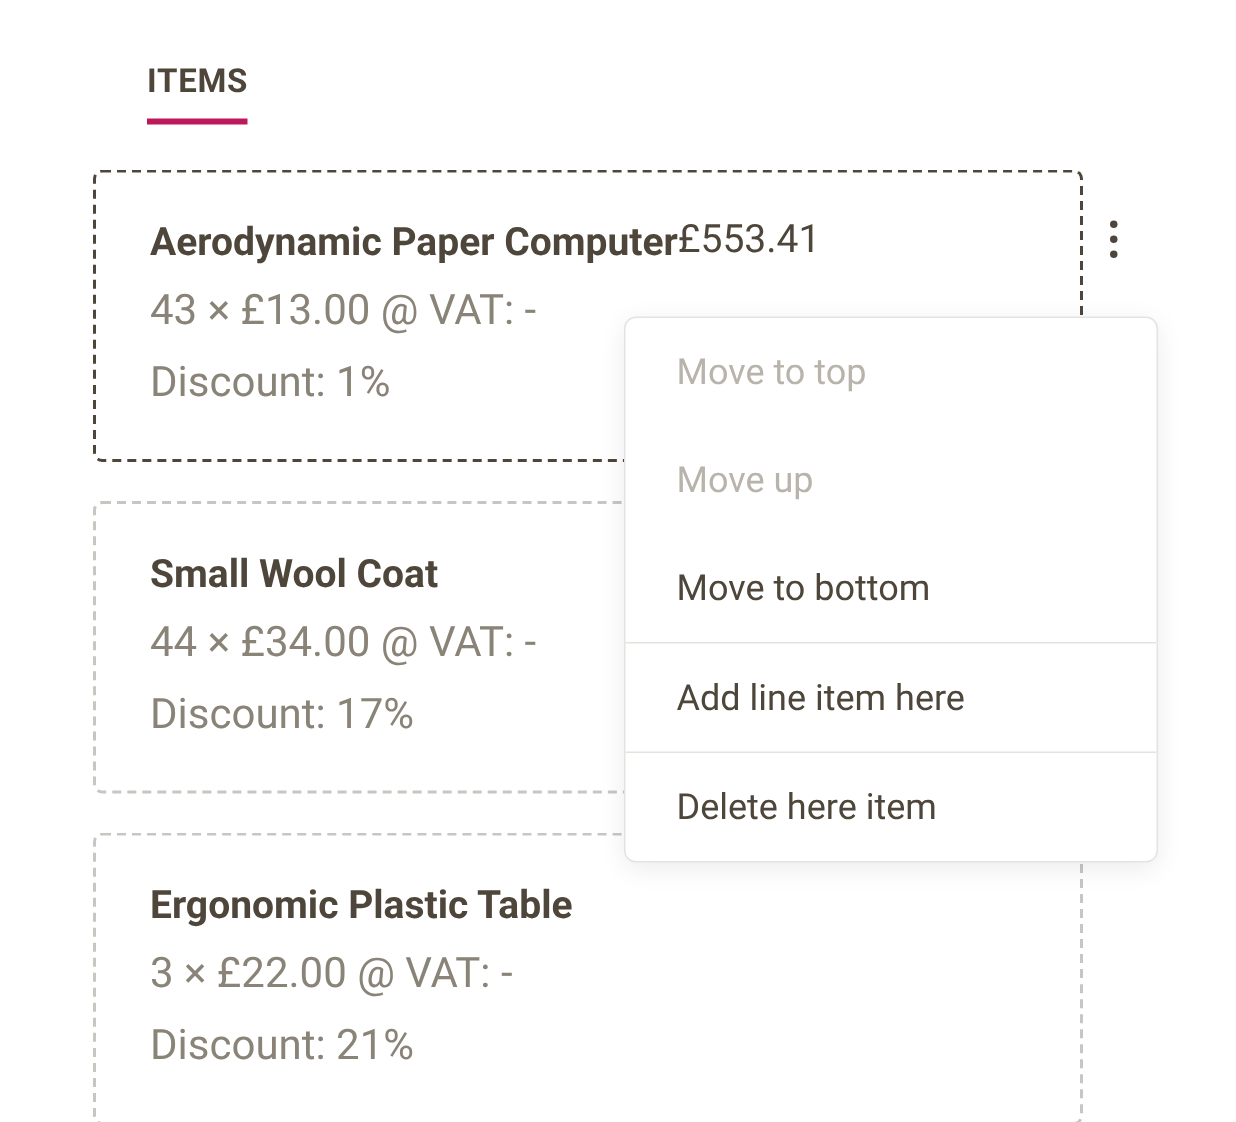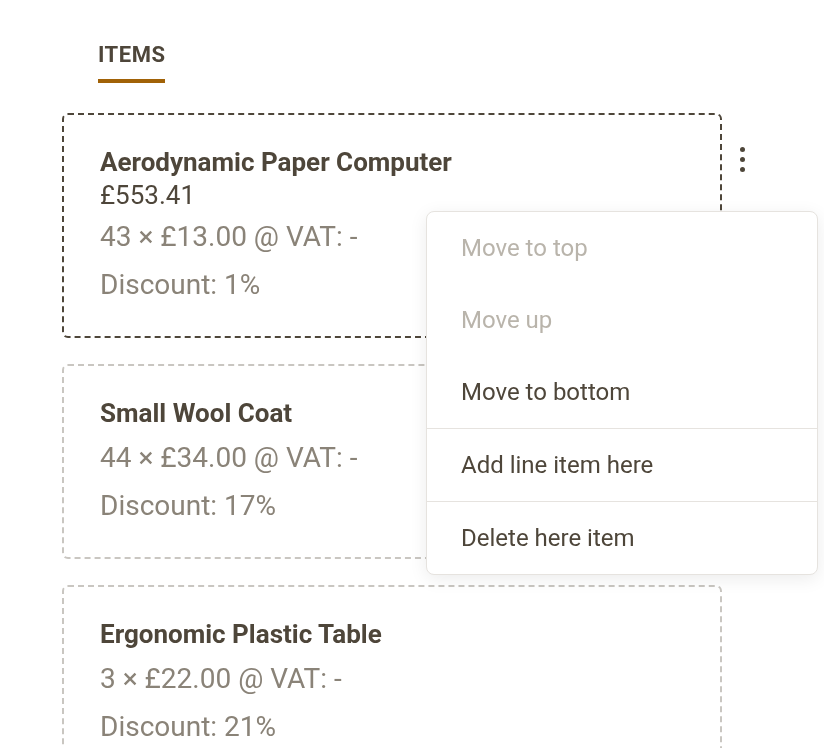--- a/index.html
+++ b/index.html
@@ -18,21 +18,21 @@
     display: flex;
     margin-bottom: 30px;
     padding-left: 36px;
   }
   .tab {
     font-size: 22px;
     font-weight: 700;
     letter-spacing: 0.5px;
     color: #4e463a;
     padding-bottom: 12px;
-    border-bottom: 4px solid #a16207;
+    border-bottom: 4px solid #be185d;
     cursor: pointer;
   }
   .items-col { }
   .item-row {
     display: flex;
     align-items: flex-start;
   }
   .card {
     flex: 1;
     border: 2px dashed #c9c6c1;
@@ -41,21 +41,20 @@
     margin-bottom: 26px;
     position: relative;
   }
   .card.selected {
     border: 2px dashed #4e463a;
   }
   .card-top {
     display: flex;
     justify-content: flex-start;
     align-items: flex-start;
-    flex-direction: column;
   }
   .card-title {
     font-size: 26px;
     font-weight: 700;
     color: #4e463a;
     line-height: 1.35;
   }
   .card-price {
     font-size: 26px;
     font-weight: 400;
@@ -83,23 +82,23 @@
   }
   .kebab span {
     width: 5px;
     height: 5px;
     background: #4e463a;
     border-radius: 50%;
   }
   
   .menu {
     position: absolute;
-    left: 426px;
+    left: 416px;
     top: 211px;
-    width: 392px;
+    width: 356px;
     background: #ffffff;
     border: 1px solid #e6e3df;
     border-radius: 8px;
     box-shadow: 0 4px 18px rgba(0,0,0,0.08);
     overflow: hidden;
     z-index: 50;
   }
   .menu-item {
     padding: 22px 34px;
     font-size: 24px;

